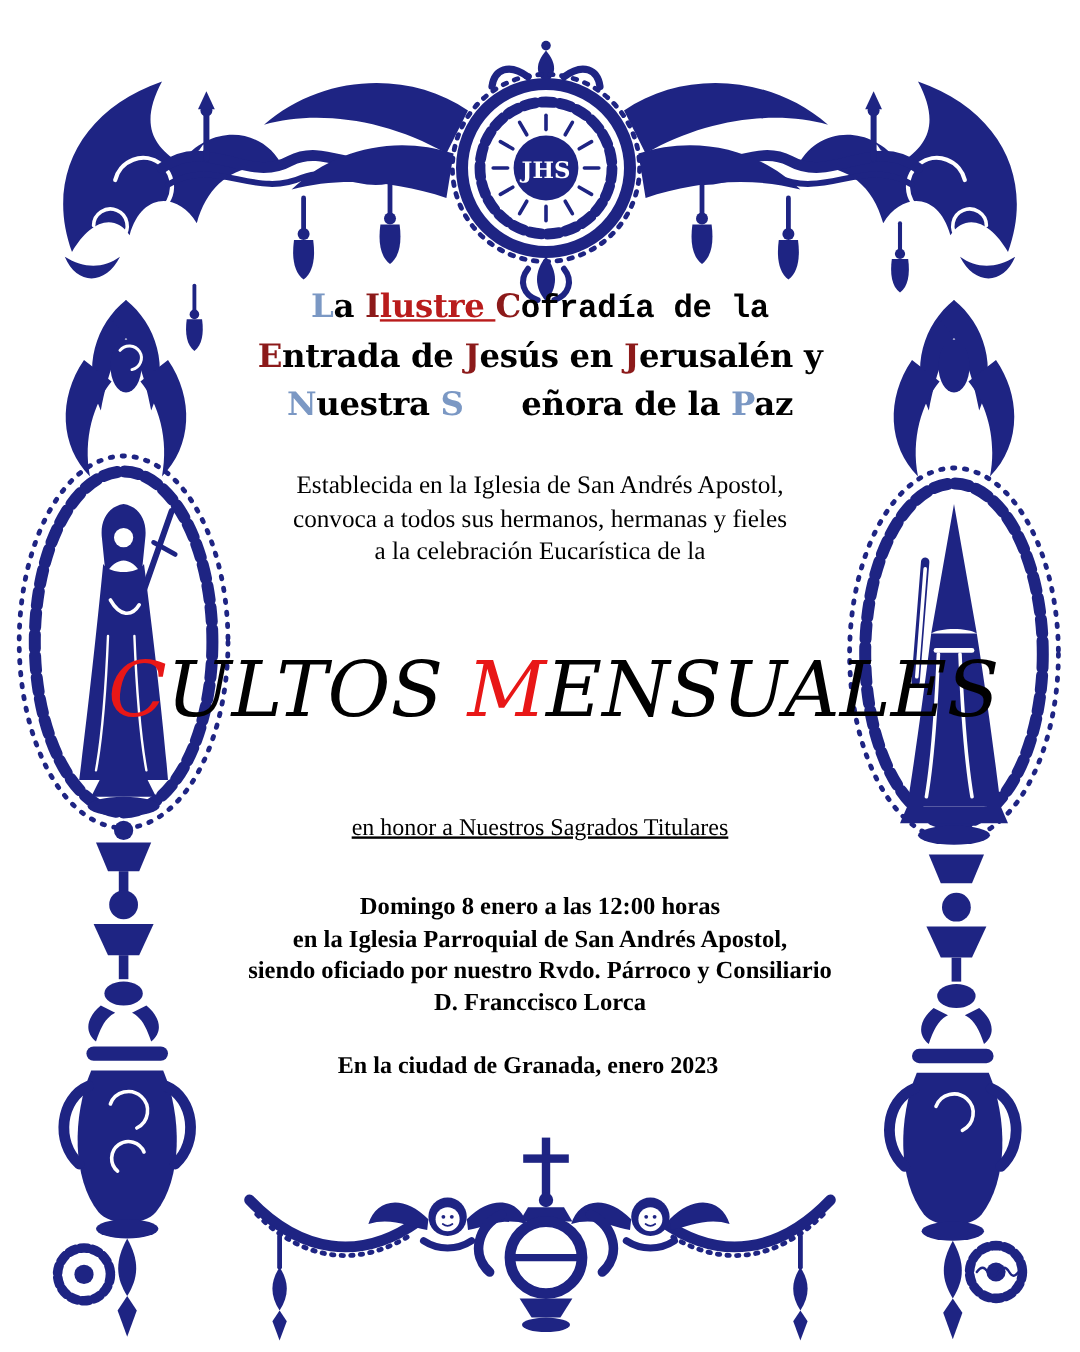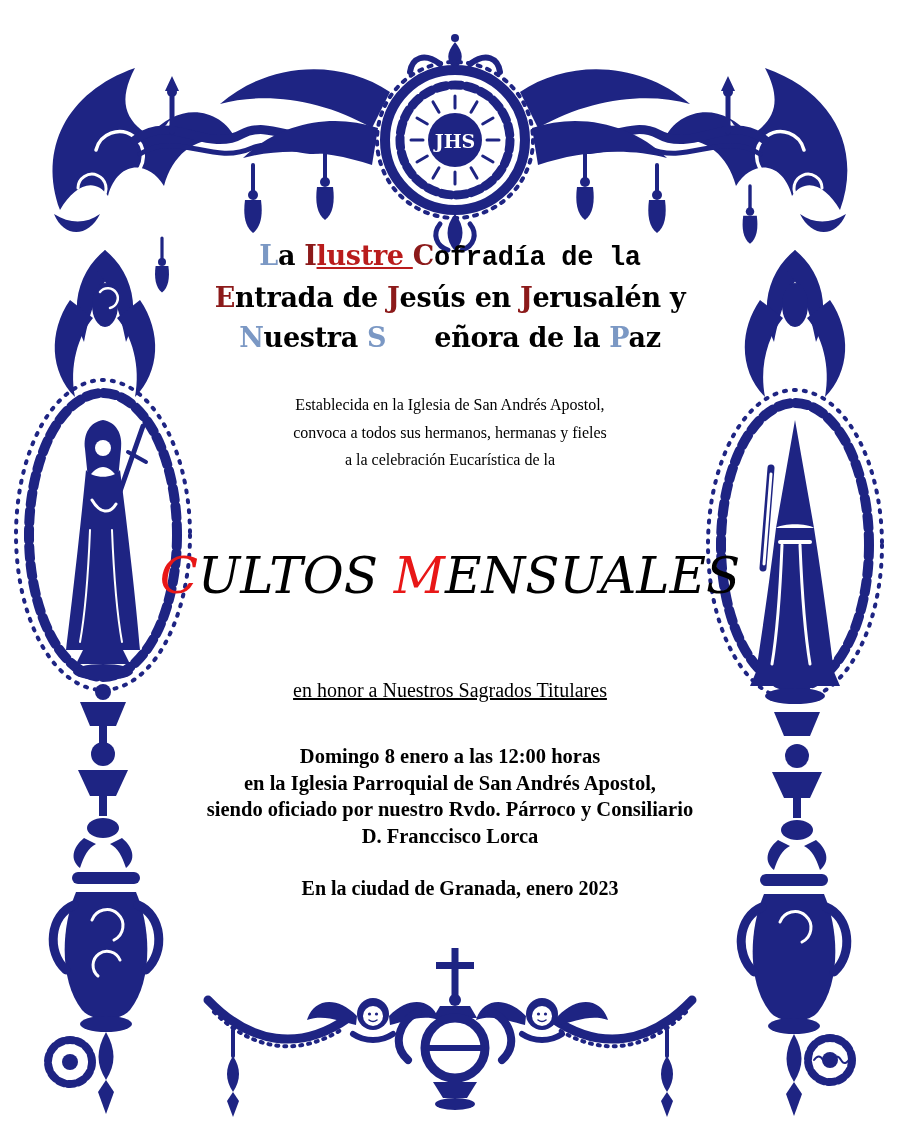--- a/index.html
+++ b/index.html
@@ -3,26 +3,26 @@
 <meta charset="utf-8">
 <style>
   html,body{margin:0;padding:0;background:#fff;}
   .poster{position:relative;width:900px;height:1127px;background:#ffffff;overflow:hidden;
           font-family:"Liberation Serif", serif;}
   .orn{position:absolute;left:0;top:0;}
   .orn *{stroke-linecap:round;stroke-linejoin:round;}
   .txt{position:absolute;text-align:center;color:var(--ink,#000);}
   .title{left:170px;width:560px;top:236px;font-family:"DejaVu Serif",serif;font-weight:bold;
          font-size:27px;line-height:40px;letter-spacing:-0.3px;}
-  .intro{left:170px;width:560px;top:391px;font-size:16px;line-height:27.5px;}
+  .intro{left:170px;width:560px;top:391px;font-size:21px;line-height:27.5px;}
   .heading{left:90px;width:720px;top:546px;font-family:"DejaVu Serif",serif;font-style:italic;
-           font-size:50px;line-height:60px;white-space:nowrap;}
+           font-size:64px;line-height:60px;white-space:nowrap;}
   .honor{left:170px;width:560px;top:679px;font-size:20px;text-decoration:underline;}
   .details{left:150px;width:600px;top:743px;font-size:20.5px;line-height:26.5px;font-weight:bold;}
-  .closing{left:180px;width:560px;top:877px;font-size:20px;font-weight:bold;}
+  .closing{left:160px;width:560px;top:877px;font-size:20px;font-weight:bold;}
   .medallion-label{font-family:"DejaVu Serif",serif;font-weight:bold;}
 </style>
 </head>
 <body>
 
 <div class="poster">
 
   <svg class="orn" width="900" height="1127" viewBox="0 0 900 1127">
     <defs>
       <g id="tassel">

